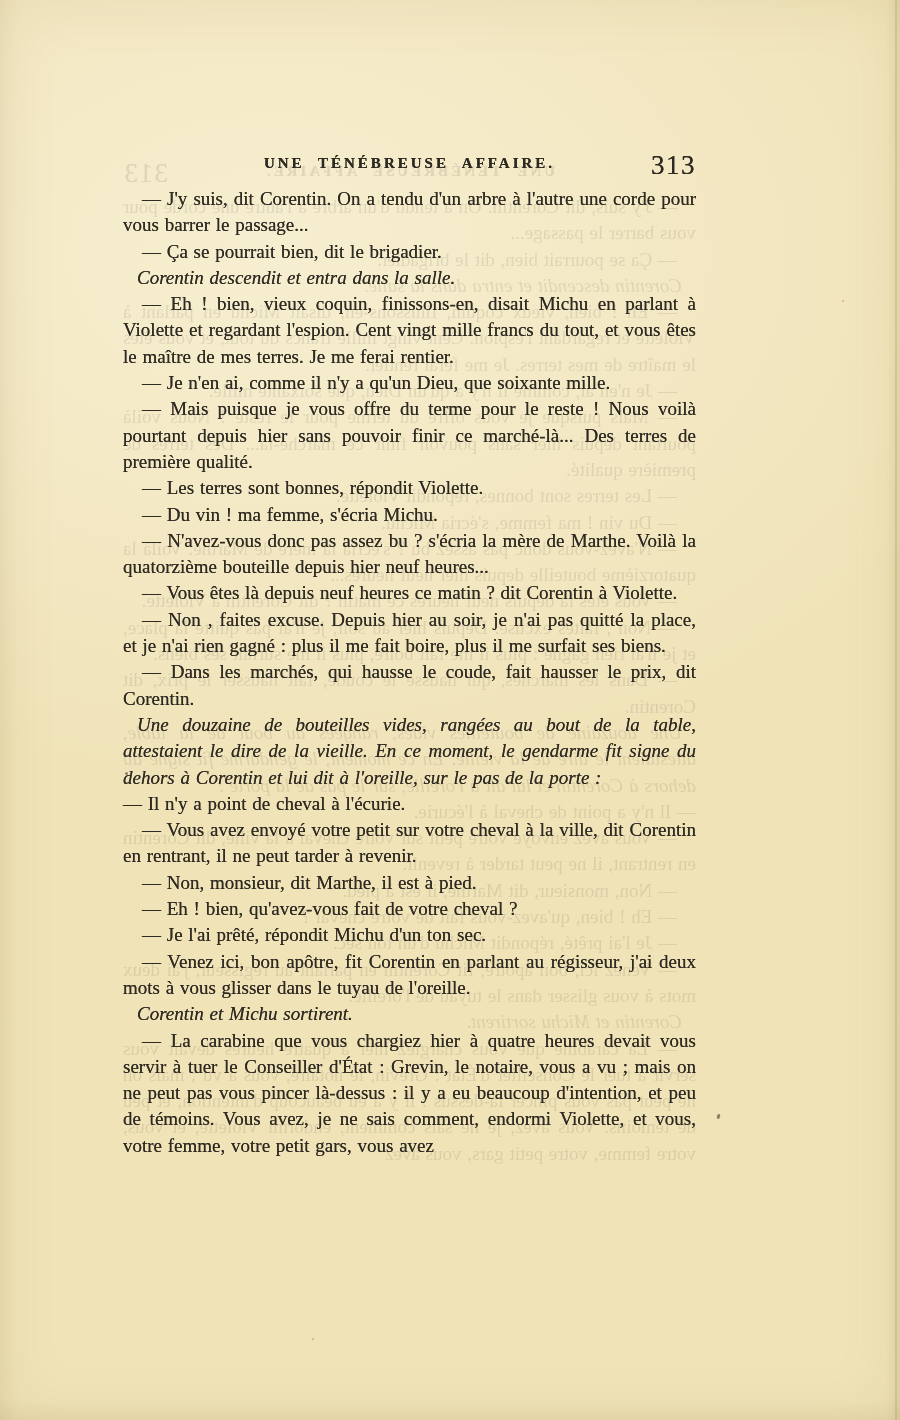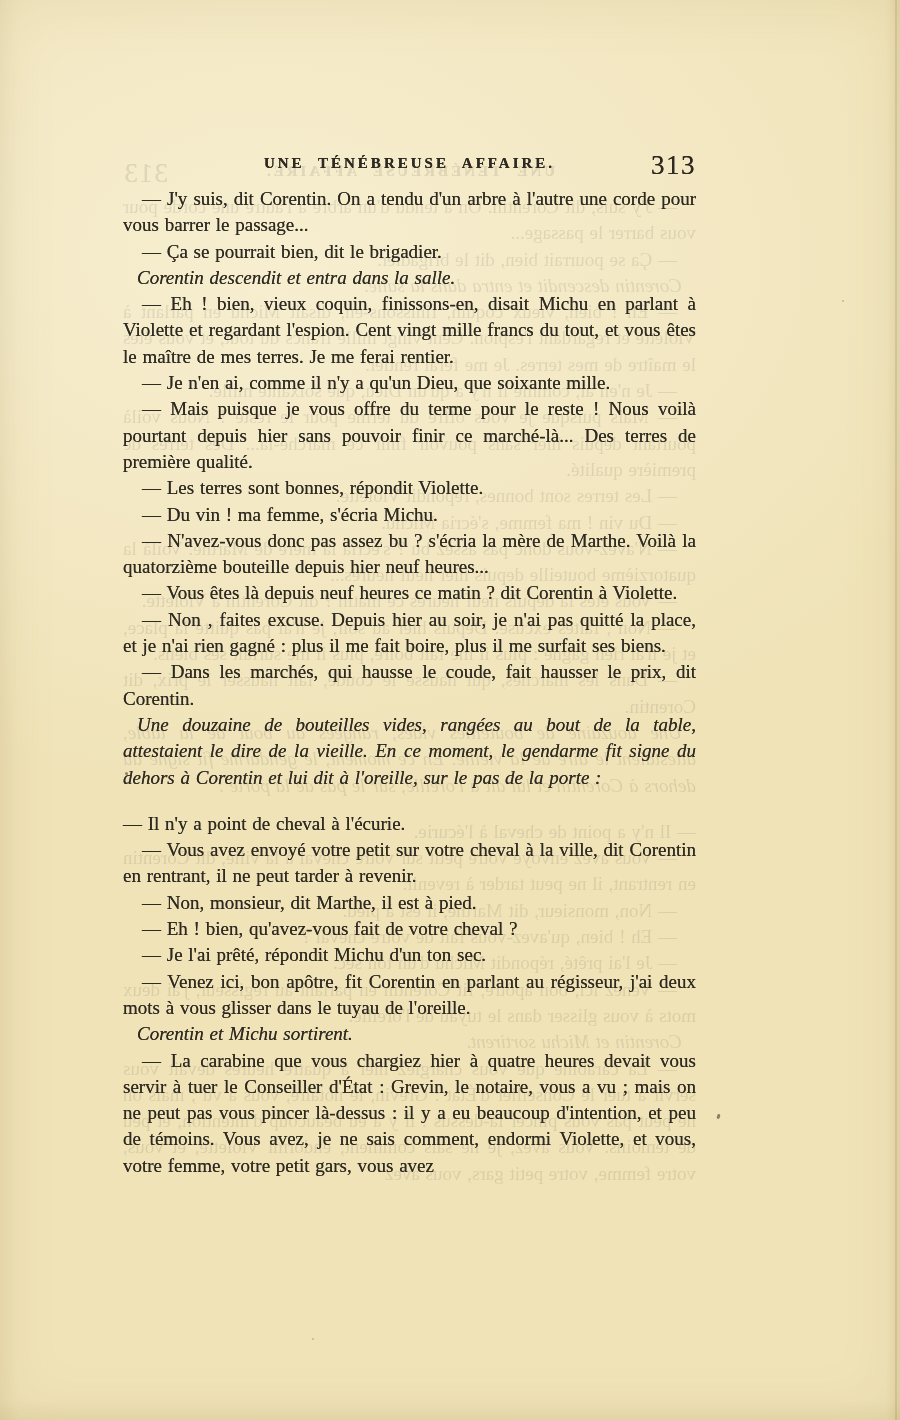--- a/index.html
+++ b/index.html
@@ -70,21 +70,21 @@
     font-size: 19px;
     line-height: 26.3px;
     text-shadow: 0 0 0.6px rgba(46,42,34,0.85);
   }
   .para {
     text-align: justify;
     text-indent: 19px;
     word-spacing: 1px;
   }
   .para.narration { text-indent: 14px; font-style: italic; }
-  .para.continuation { text-indent: 0; margin-top: 20px; }
+  .para.continuation { text-indent: 0; }
   
   .ghost-layer {
     position: absolute;
     left: 123px;
     top: 160px;
     width: 573px;
     transform: scaleX(-1);
     opacity: 0.105;
     color: var(--ghost);
     filter: blur(0.7px);

